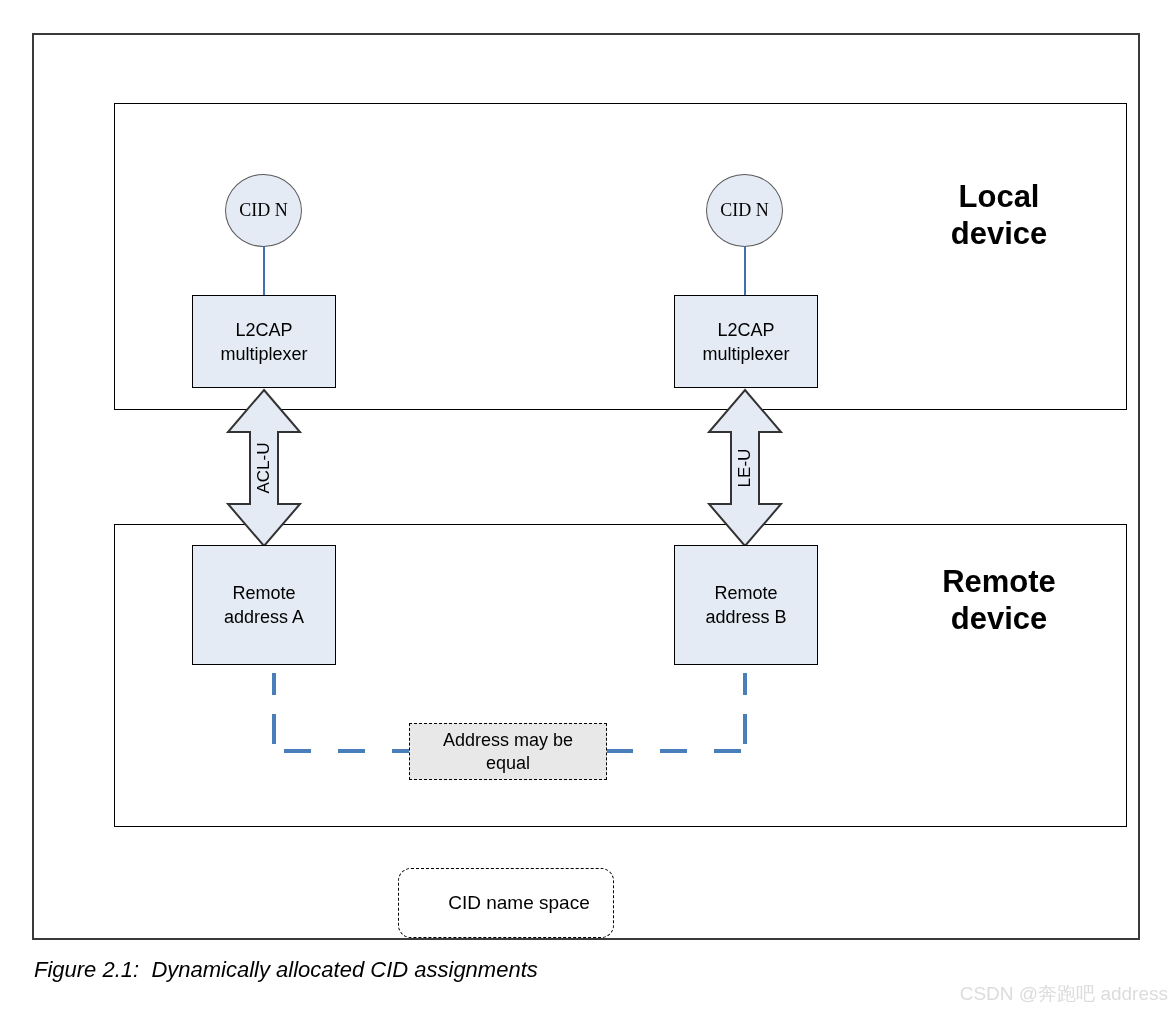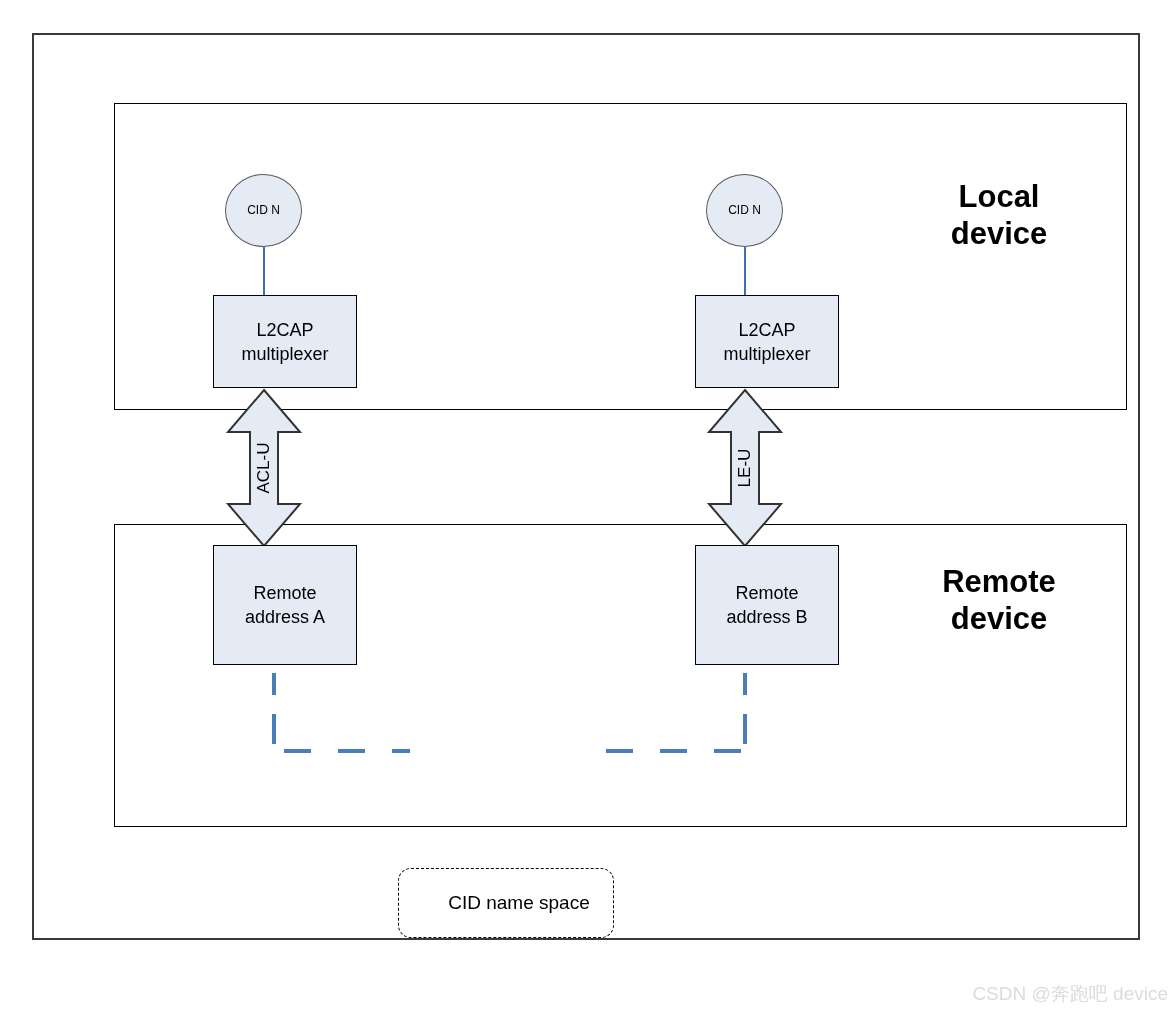--- a/index.html
+++ b/index.html
@@ -59,24 +59,25 @@
     position: absolute;
     width: 77px; height: 73px;
     border-radius: 50%;
     background: #e4ebf5;
     border: 1.3px solid #5a5a5a;
     box-sizing: border-box;
     display: flex;
     flex-direction: column;
     align-items: center;
     justify-content: center;
-    font-size: 12px;
+    font-size: 18px;
     line-height: 21px;
     color: #000000;
     text-align: center;
+    font-family: Liberation Serif, serif;
   }
   .cid-circle-left  { left: 191px; top: 139px; }
   .cid-circle-right { left: 672px; top: 139px; }
 
   
   .stem-line {
     position: absolute;
     width: 1.6px;
     background: #3f6fb0;
   }
@@ -90,21 +91,20 @@
     border: 1.4px solid #000000;
     box-sizing: border-box;
     display: flex;
     align-items: center;
     justify-content: center;
     text-align: center;
     font-size: 18px;
     line-height: 24px;
     color: #000000;
     white-space: pre-line;
-    margin-left: 21px;
   }
   .l2cap-left    { left: 158px; top: 260px; width: 144px; height: 93px; }
   .l2cap-right   { left: 640px; top: 260px; width: 144px; height: 93px; }
   .remote-addr-left  { left: 158px; top: 510px; width: 144px; height: 120px; }
   .remote-addr-right { left: 640px; top: 510px; width: 144px; height: 120px; }
 
   
   .dbl-arrow {
     position: absolute;
     width: 78px;
@@ -253,21 +253,24 @@
 address B</div>
 
     <div class="dash-v dash-v-a1"></div>
     <div class="dash-v dash-v-a2"></div>
     <div class="dash-h dash-h-left"></div>
 
     <div class="dash-v dash-v-b1"></div>
     <div class="dash-v dash-v-b2"></div>
     <div class="dash-h dash-h-right"></div>
 
+    <div class="equal-note">Address may be
+equal</div>
 
     <div class="namespace-box">CID name space</div>
 
   </div>
 
-
-  <div class="watermark">CSDN @奔跑吧 device</div>
+  <div class="caption">Figure 2.1:  Dynamically allocated CID assignments</div>
+
+  <div class="watermark">CSDN @奔跑吧 address</div>
 
 </div>
 
 </body></html>

